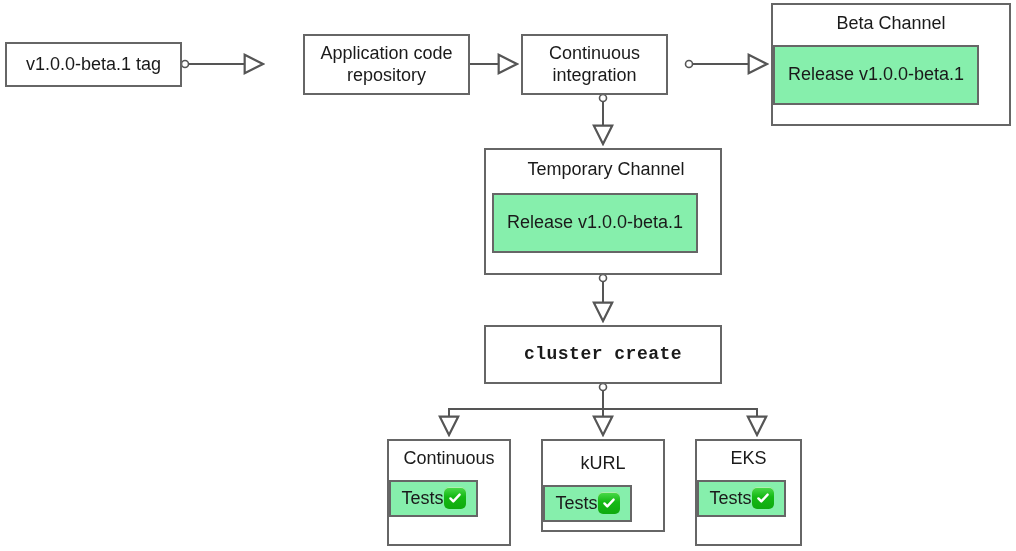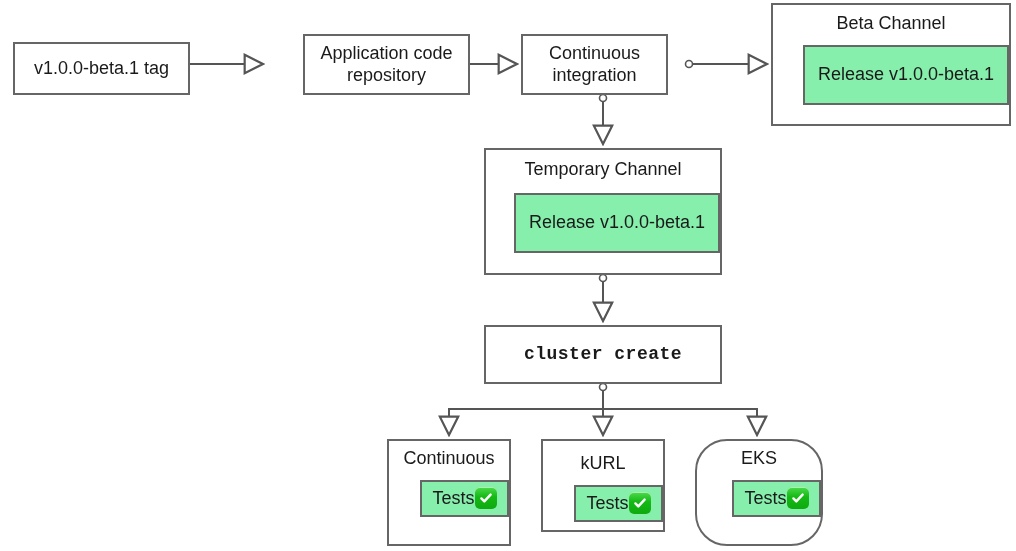--- a/index.html
+++ b/index.html
@@ -36,21 +36,21 @@
     font-size: 18px;
     line-height: 1.22;
   }
   .container-node {
     position: absolute;
     box-sizing: border-box;
     border: 2px solid #666666;
     background: #ffffff;
     display: flex;
     flex-direction: column;
-    align-items: flex-end;
+    align-items: flex-start;
   }
   .container-title {
     font-size: 18px;
     color: #1a1a1a;
     line-height: 1.2;
     text-align: center;
     width: 100%;
   }
   .inner-box {
     box-sizing: border-box;
@@ -116,40 +116,40 @@
       <path d="M 603 281 L 603 321" marker-end="url(#arrow-open)"></path>
       <circle cx="603" cy="278" r="3.5" fill="#ffffff" stroke="#555555" stroke-width="1.6"></circle>
 
       <path d="M 603 390 L 603 409 L 449 409 L 449 435" marker-end="url(#arrow-open)"></path>
       <path d="M 603 390 L 603 435" marker-end="url(#arrow-open)"></path>
       <path d="M 603 390 L 603 409 L 757 409 L 757 435" marker-end="url(#arrow-open)"></path>
       <circle cx="603" cy="387" r="3.5" fill="#ffffff" stroke="#555555" stroke-width="1.6"></circle>
     </g>
   </svg>
 
-  <div class="node" style="left:13px; top:42px; width:177px; height:53px;">
+  <div class="node" style="left:5px; top:42px; width:177px; height:45px;">
     <span>v1.0.0-beta.1 tag</span>
   </div>
 
   <div class="node" style="left:267px; top:34px; width:167px; height:61px; padding:0 12px;margin-left:36px;">
     <span>Application code repository</span>
   </div>
 
   <div class="node" style="left:521px; top:34px; width:147px; height:61px; padding:4px 10px;">
     <span>Continuous integration</span>
   </div>
 
   <div class="container-node" style="left:771px; top:3px; width:240px; height:123px; padding-top:8px;">
     <div class="container-title">Beta Channel</div>
     <div class="inner-box" style="margin-top:10px; width:206px; height:60px;">
       <span>Release v1.0.0-beta.1</span>
     </div>
   </div>
 
-  <div class="container-node" style="left:484px; top:148px; width:238px; height:127px; padding-top:9px;">
+  <div class="container-node" style="left:484px; top:148px; width:238px; height:127px; padding-top:9px;padding-left:6px;">
     <div class="container-title">Temporary Channel</div>
     <div class="inner-box" style="margin-top:12px; width:206px; height:60px;">
       <span>Release v1.0.0-beta.1</span>
     </div>
   </div>
 
   <div class="node mono-node" style="left:484px; top:325px; width:238px; height:59px;">
     <span>cluster create</span>
   </div>
 
@@ -170,21 +170,21 @@
     <div class="inner-box tests-row" style="margin-top:10px; width:89px; height:37px;">
       <span>Tests</span>
       <span class="check-badge">
         <svg width="16" height="16" viewBox="0 0 16 16">
           <path d="M3.4 8.4 L6.3 11.4 L12.6 4.6" fill="none" stroke="#ffffff" stroke-width="2.4" stroke-linecap="round" stroke-linejoin="round"></path>
         </svg>
       </span>
     </div>
   </div>
 
-  <div class="container-node" style="left:695px; top:439px; width:128px; height:107px; padding-top:7px;border-radius:32px;">
+  <div class="container-node" style="left:695px; top:439px; width:107px; height:107px; padding-top:7px;">
     <div class="container-title">EKS</div>
     <div class="inner-box tests-row" style="margin-top:10px; width:89px; height:37px;">
       <span>Tests</span>
       <span class="check-badge">
         <svg width="16" height="16" viewBox="0 0 16 16">
           <path d="M3.4 8.4 L6.3 11.4 L12.6 4.6" fill="none" stroke="#ffffff" stroke-width="2.4" stroke-linecap="round" stroke-linejoin="round"></path>
         </svg>
       </span>
     </div>
   </div>

